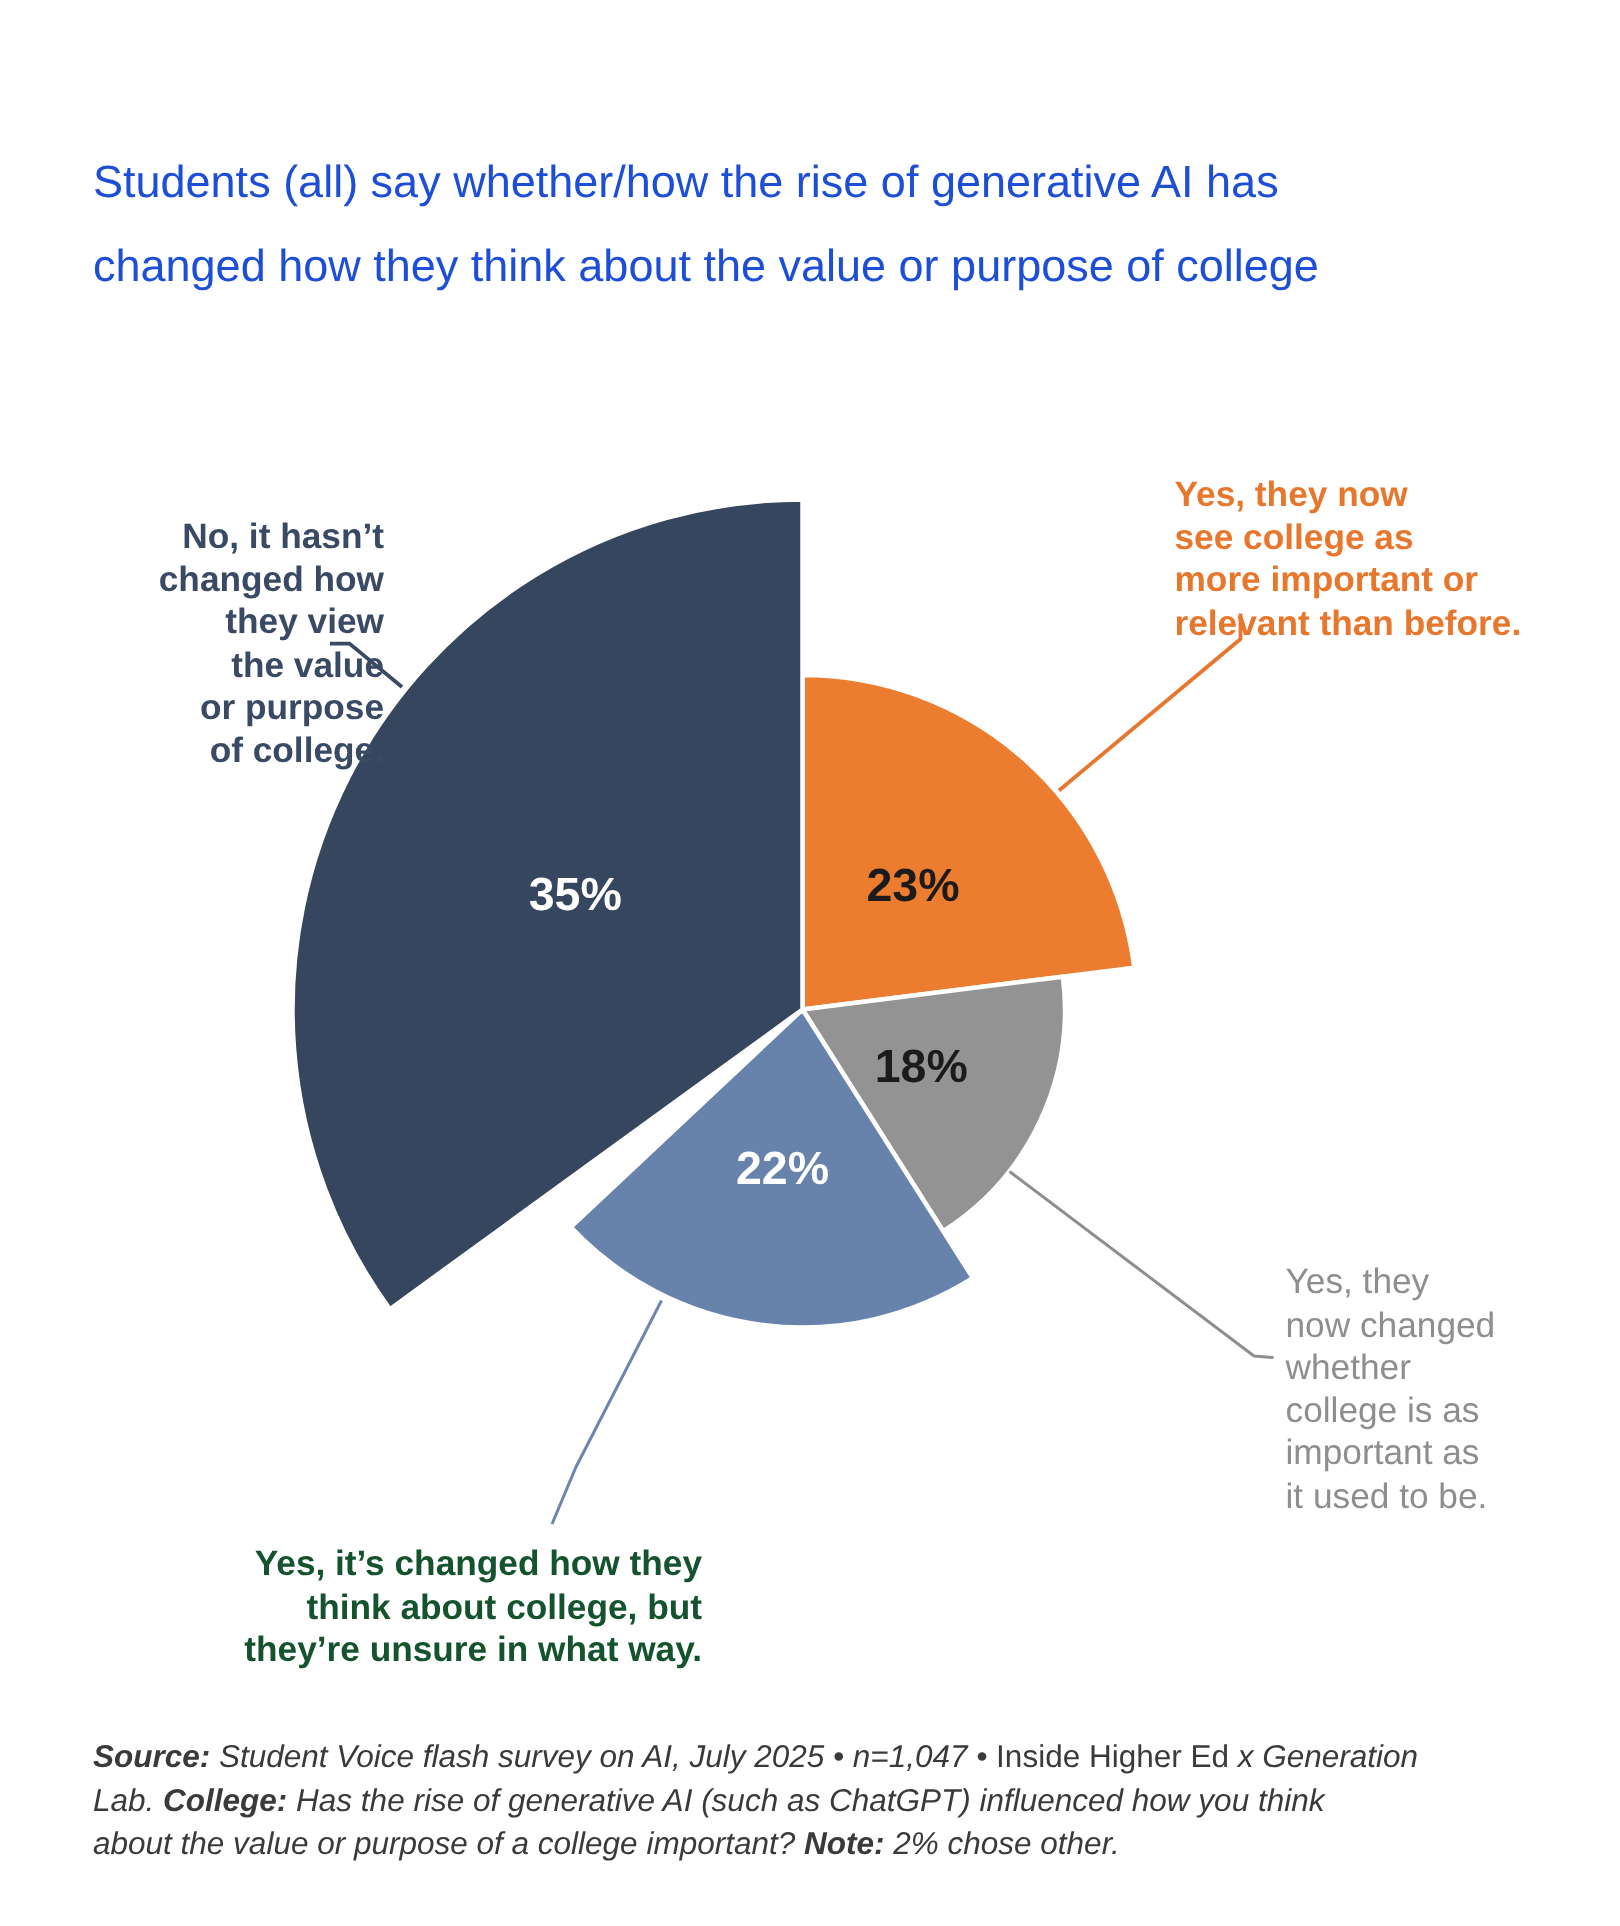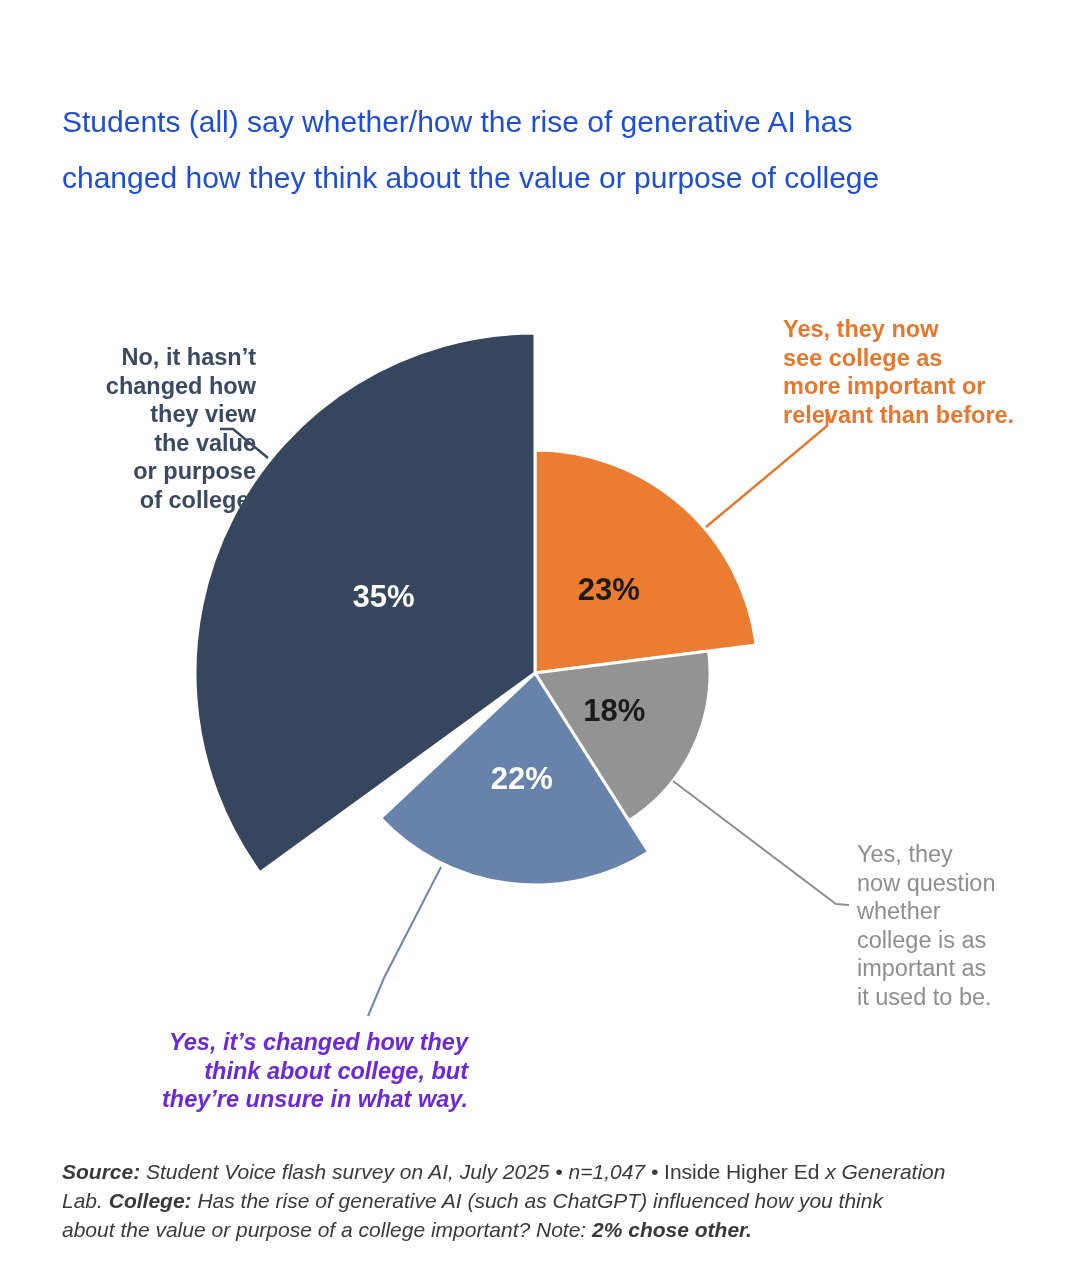--- a/index.html
+++ b/index.html
@@ -73,27 +73,27 @@
 the value
 or purpose
 of college.</div>
 
   <div class="callout co-orange co-bold" style="color: rgb(232, 119, 46); margin-top: 24px;">Yes, they now
 see college as
 more important or
 relevant than before.</div>
 
   <div class="callout co-gray" style="color: rgb(142, 142, 142);">Yes, they
-now question
+now changed
 whether
 college is as
 important as
 it used to be.</div>
 
-  <div class="callout co-blue co-bold" style="color: #6d28d9; font-style: italic;">Yes, it’s changed how they
+  <div class="callout co-blue co-bold" style="color: #14532d;">Yes, it’s changed how they
 think about college, but
 they’re unsure in what way.</div>
 
   <div class="source-note"><span style="font-weight: 700; font-style: italic;">Source:</span><span style="font-weight: 400; font-style: italic;"> Student Voice flash survey on AI, July 2025 • n=1,047 • </span><span style="font-weight: 400; font-style: normal;">Inside Higher Ed</span><span style="font-weight: 400; font-style: italic;"> x Generation
 Lab. </span><span style="font-weight: 700; font-style: italic;">College:</span><span style="font-weight: 400; font-style: italic;"> Has the rise of generative AI (such as ChatGPT) influenced how you think
-about the value or purpose of a college important? </span><span style="font-weight: 400; font-style: italic;">Note:</span><span style="font-weight: 700; font-style: italic;"> 2% chose other.</span></div>
+about the value or purpose of a college important? </span><span style="font-weight: 700; font-style: italic;">Note:</span><span style="font-weight: 400; font-style: italic;"> 2% chose other.</span></div>
 
 </div>
 
 </body></html>

